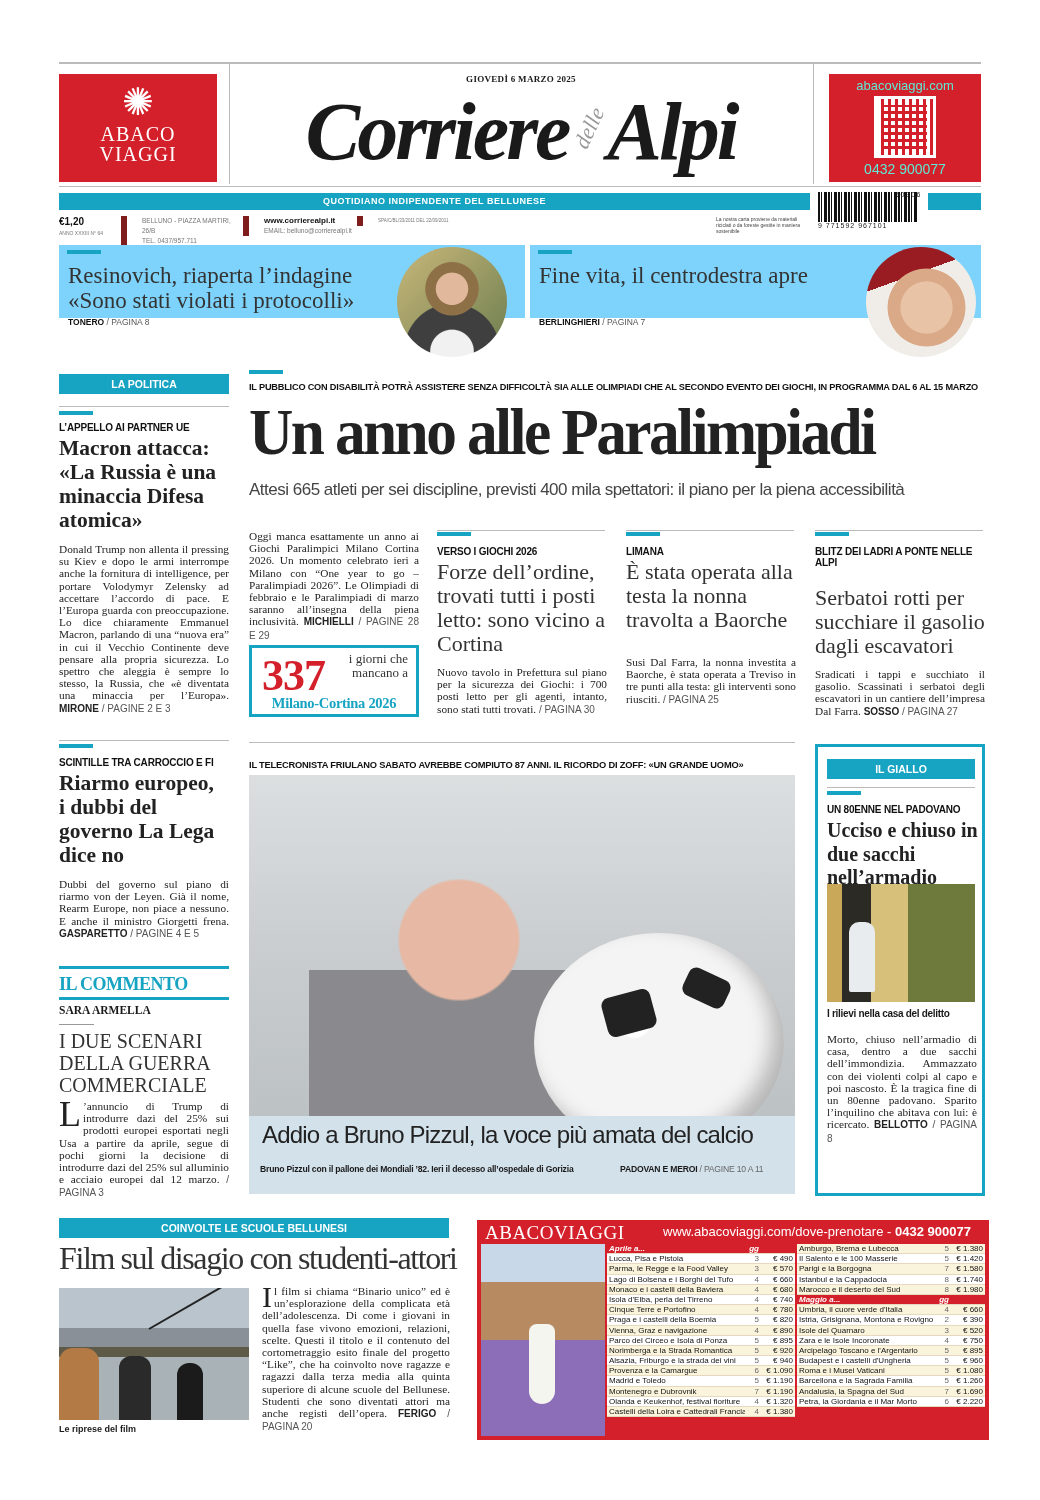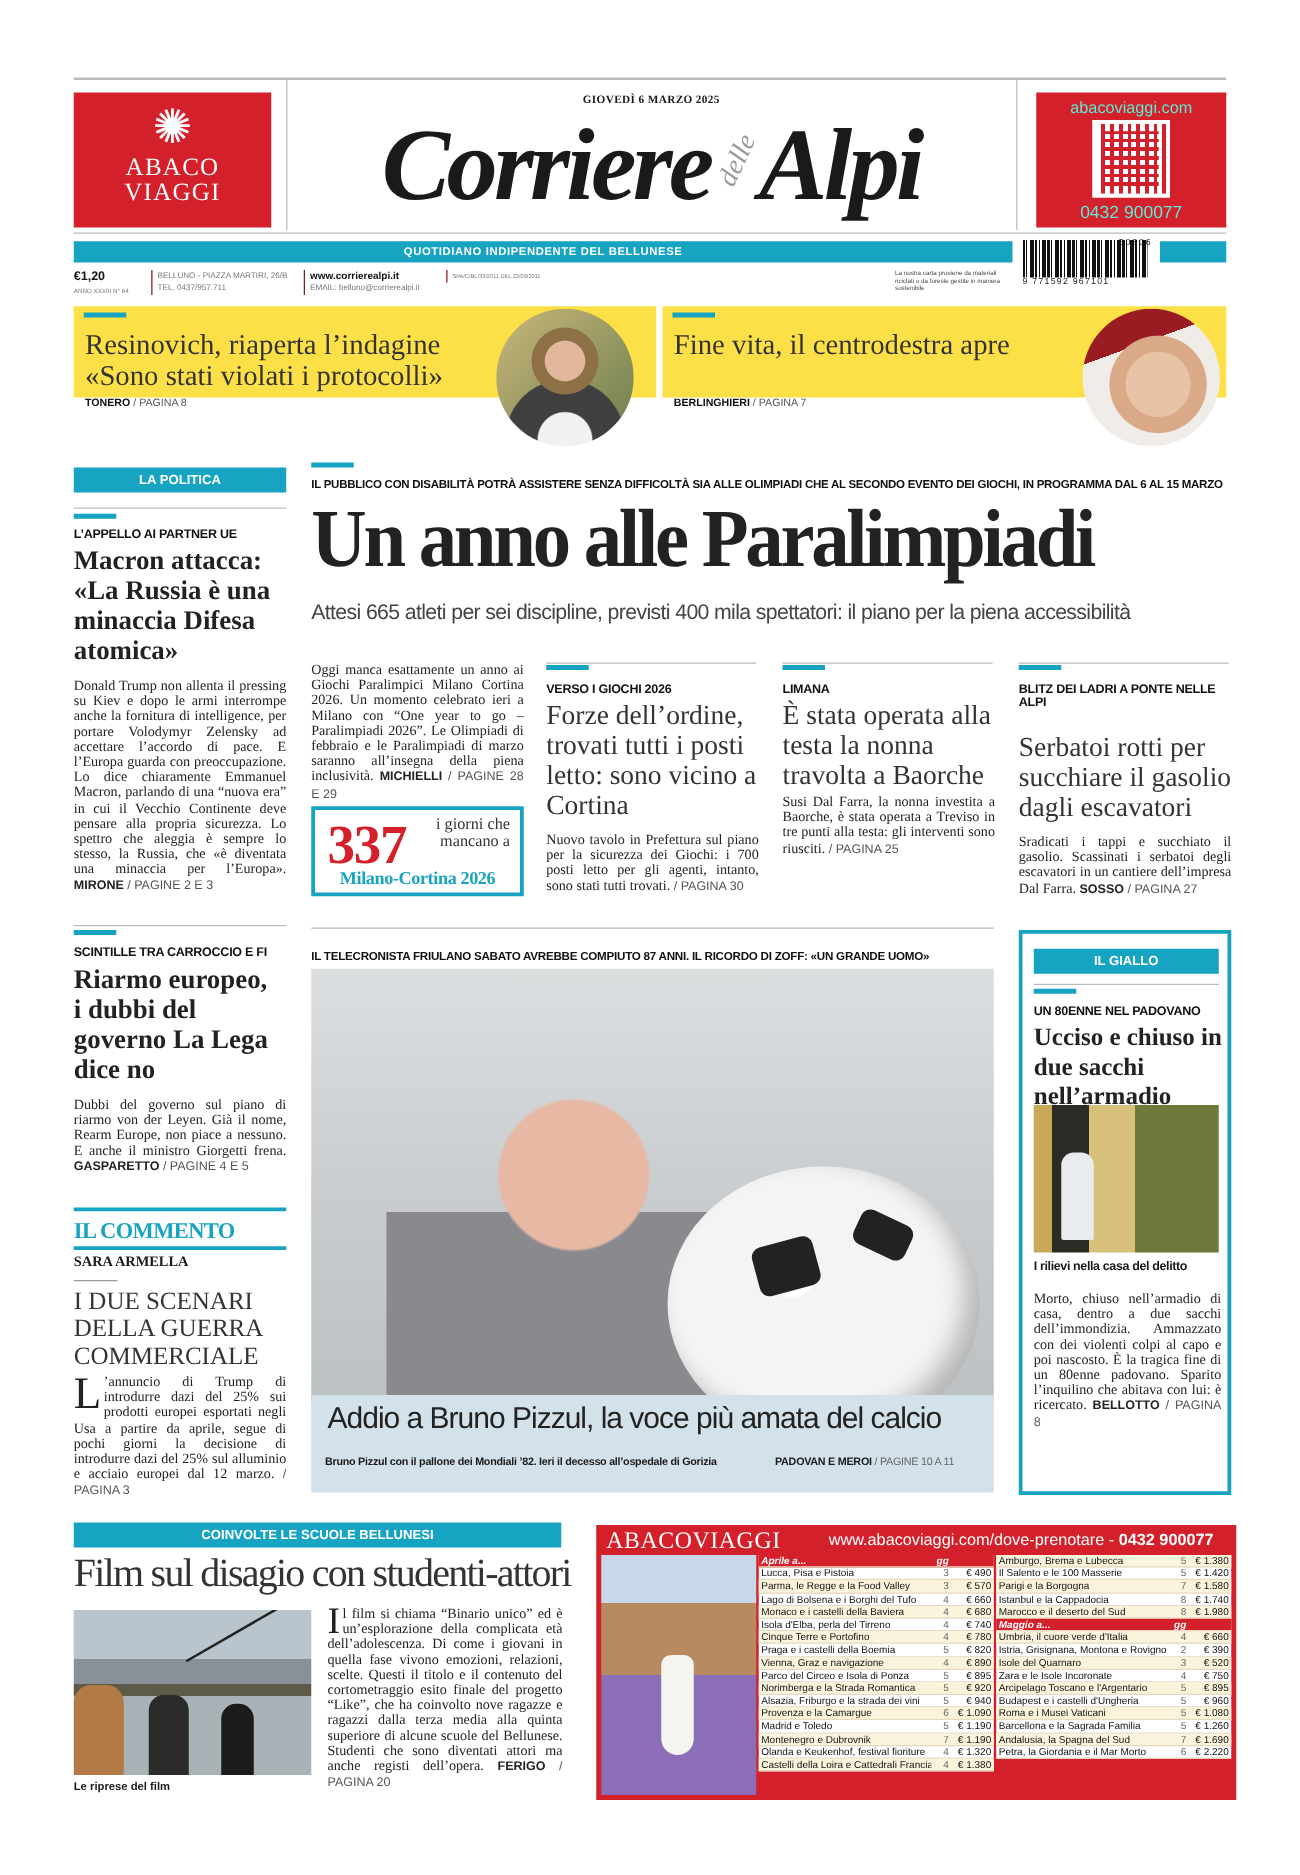--- a/index.html
+++ b/index.html
@@ -33,24 +33,24 @@
 #rule2{left:59px;top:186px;width:922px;height:1px;background:#bbb}
 #tagline-bar{left:59px;top:193px;width:751px;height:17px;color:#fff;font-family:"Liberation Sans",sans-serif;font-weight:bold;font-size:9px;text-align:center;line-height:17px;letter-spacing:.5px}
 #tagline-bar2{left:928px;top:193px;width:53px;height:17px}
 #barcode{left:818px;top:192px;width:100px;height:40px}
 #barcode .bars{height:30px;background:repeating-linear-gradient(90deg,#111 0 2px,#fff 2px 3px,#111 3px 4px,#fff 4px 6px,#111 6px 9px,#fff 9px 10px)}
 #barcode .num{font-family:"Liberation Sans",sans-serif;font-size:7px;letter-spacing:1px}
 #barcode-code{left:895px;top:191px;font-size:7px;font-family:"Liberation Sans",sans-serif;letter-spacing:1.5px}
 #info-row{left:59px;top:214px;width:700px;height:24px;font-family:"Liberation Sans",sans-serif;font-size:6.5px;color:#777}
 #info-row .price{position:absolute;left:0;top:2px;font-size:10px;color:#111;font-weight:bold}
 #info-row .anno{position:absolute;left:0;top:16px;font-size:5px}
-#info-row .col{position:absolute;top:2px;border-left:1px solid #7f1d1d;padding-left:4px;line-height:10px}
+#info-row .col{position:absolute;top:2px;border-left:6px solid #7f1d1d;padding-left:15px;line-height:10px}
 #paper-note{left:716px;top:216px;width:90px;font-family:"Liberation Sans",sans-serif;font-size:5px;line-height:6px;color:#444}
 
-.teaser{top:245px;height:73px;background:#fde047}
+.teaser{top:245px;height:73px;background:#7dd3fc}
 .teaser .accent{position:absolute;left:8px;top:5px}
 .teaser .hl{position:absolute;left:9px;top:18px;font-size:23px;line-height:25px;color:#333}
 .teaser .by{position:absolute;left:9px;top:72px;font-size:8.5px;font-family:"Liberation Sans",sans-serif;color:#555}
 .teaser .by b{color:#111}
 .round-photo{position:absolute;width:110px;height:110px;border-radius:50%}
 #teaser-1{left:59px;width:466px}
 #teaser-2{left:530px;width:451px}
 
 #lapolitica{left:59px;top:374px;width:170px}
 .lcol{left:59px;width:170px}
@@ -206,21 +206,21 @@
 <div class="abs story" style="left:437px;top:546px">
   <div class="kicker">VERSO I GIOCHI 2026</div>
   <div class="hl" style="margin-top:3px">Forze dell’ordine, trovati tutti i posti letto: sono vicino a Cortina</div>
   <div class="body" style="margin-top:10px"><span>Nuovo tavolo in Prefettura sul piano per la sicurezza dei Giochi: i 700 posti letto per gli agenti, intanto, sono stati tutti trovati.</span><span class="pg"> / PAGINA 30</span></div>
 </div>
 <div class="abs rule" style="left:626px;top:530px;width:168px"></div>
 <div class="abs accent" style="left:626px;top:532px"></div>
 <div class="abs story" style="left:626px;top:546px">
   <div class="kicker">LIMANA</div>
   <div class="hl" style="margin-top:3px">È stata operata alla testa la nonna travolta a Baorche</div>
-  <div class="body" style="margin-top:4px"><span>Susi Dal Farra, la nonna investita a Baorche, è stata operata a Treviso in tre punti alla testa: gli interventi sono riusciti.</span><span class="pg"> / PAGINA 25</span></div>
+  <div class="body" style="margin-top:24px"><span>Susi Dal Farra, la nonna investita a Baorche, è stata operata a Treviso in tre punti alla testa: gli interventi sono riusciti.</span><span class="pg"> / PAGINA 25</span></div>
 </div>
 <div class="abs rule" style="left:815px;top:530px;width:168px"></div>
 <div class="abs accent" style="left:815px;top:532px"></div>
 <div class="abs story" style="left:815px;top:546px">
   <div class="kicker">BLITZ DEI LADRI A PONTE NELLE ALPI</div>
   <div class="hl" style="margin-top:18px">Serbatoi rotti per succhiare il gasolio dagli escavatori</div>
   <div class="body" style="margin-top:10px"><span>Sradicati i tappi e succhiato il gasolio. Scassinati i serbatoi degli escavatori in un cantiere dell’impresa Dal Farra.</span> <b>SOSSO</b><span class="pg"> / PAGINA 27</span></div>
 </div>
 
 <div class="abs rule" style="left:249px;top:742px;width:546px"></div>

